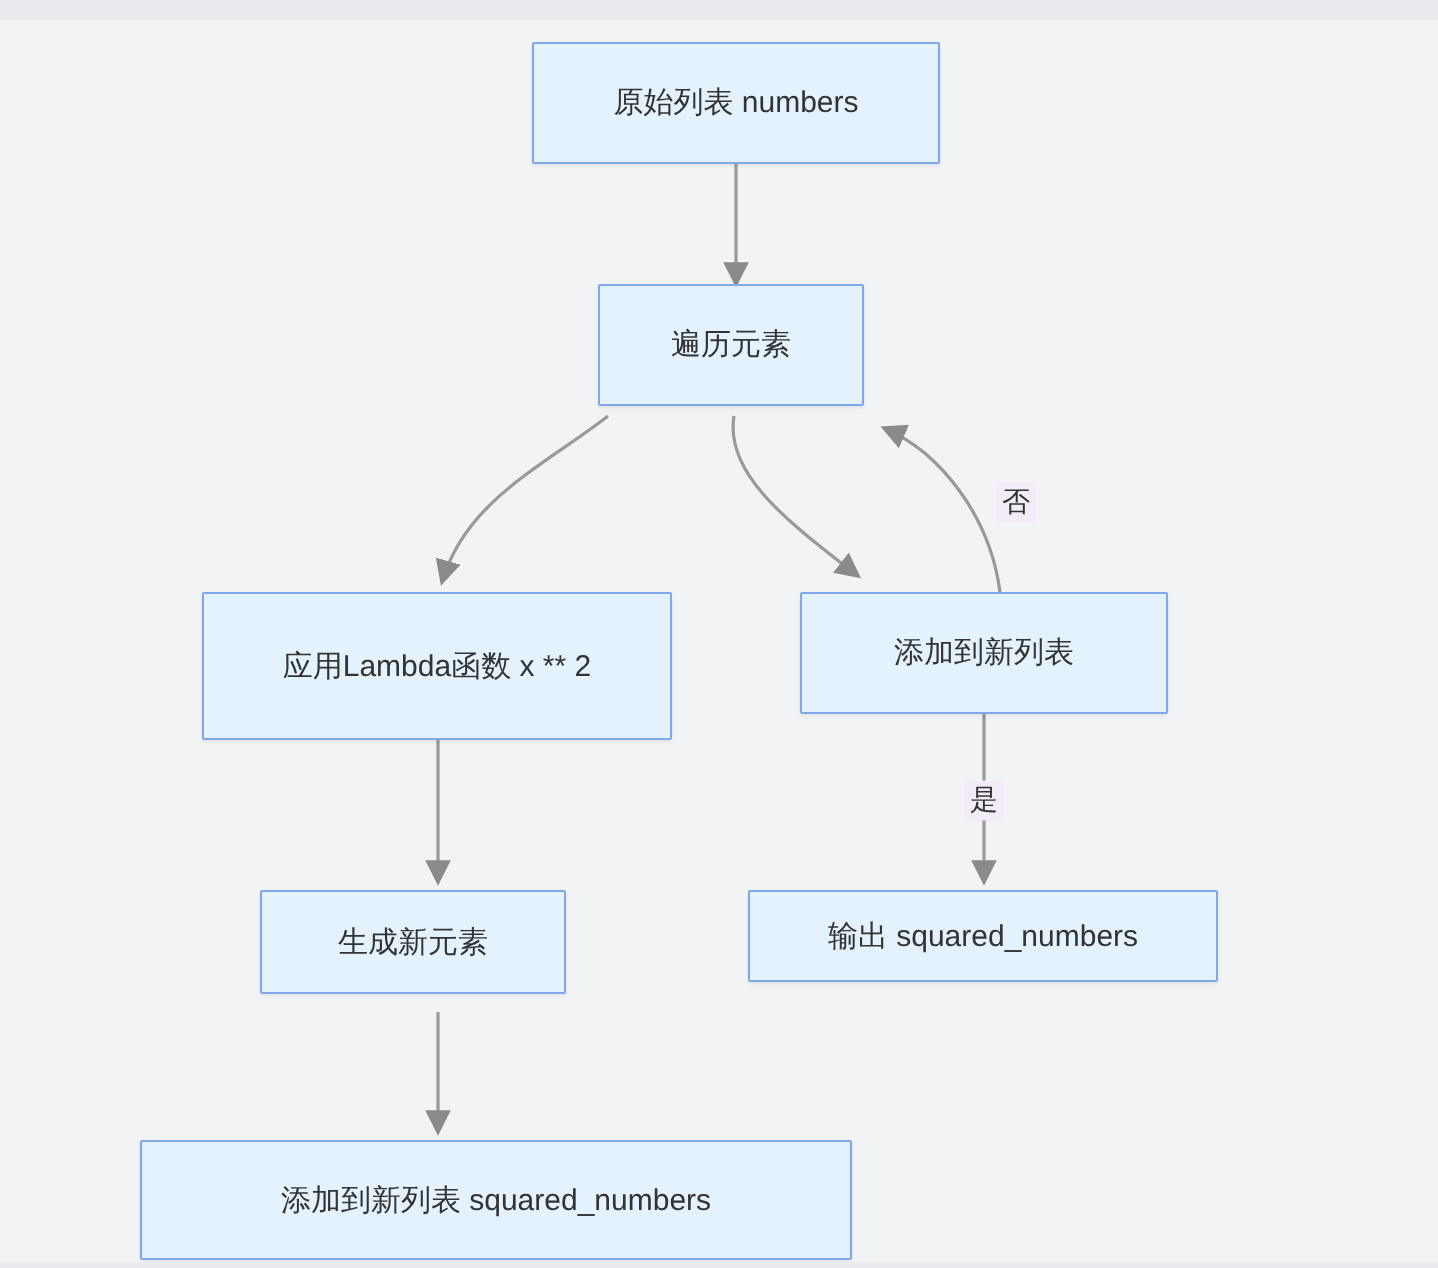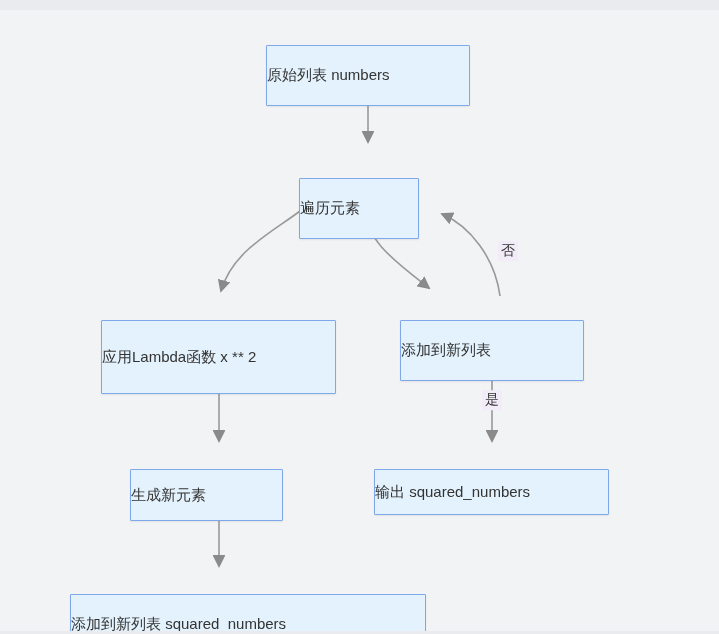--- a/index.html
+++ b/index.html
@@ -21,24 +21,23 @@
     fill:none;
     stroke:var(--edge-line,#999999);
     stroke-width:1.6;
   }
   .arrowhead{fill:var(--arrowhead,#8a8a8a);}
   .node{
     position:absolute;
     background:var(--node-fill,#e3f2fd);
     border:1.5px solid var(--node-border,#7fa8ec);
     box-sizing:border-box;
-    display:flex;align-items:center;
+    display:flex;align-items:center;justify-content:center;
     box-shadow:0 1px 2px rgba(0,0,0,0.07);
     border-radius:1px;
-    margin-top:24px;
   }
   .node-label{
     color:var(--text,#333333);
     font-size:15px;
     white-space:nowrap;
     text-align:center;
   }
   .edge-label{
     position:absolute;
     transform:translate(-50%,-50%);
@@ -66,21 +65,21 @@
   <path class="edge" d="M500 296 C 495 258, 470 226, 442 214" marker-end="url(#arrow)"></path>
   <path class="edge" d="M219 357 L219 441" marker-end="url(#arrow)"></path>
   <path class="edge" d="M492 357 L492 441" marker-end="url(#arrow)"></path>
   <path class="edge" d="M219 506 L219 566" marker-end="url(#arrow)"></path>
 </svg>
 
 <div class="node" style="left:266px;top:21px;width:204px;height:61px">
   <span class="node-label">原始列表 numbers</span>
 </div>
 
-<div class="node" style="left:299px;top:154px;width:120px;height:61px">
+<div class="node" style="left:299px;top:142px;width:133px;height:61px">
   <span class="node-label">遍历元素</span>
 </div>
 
 <div class="node" style="left:101px;top:296px;width:235px;height:74px">
   <span class="node-label">应用Lambda函数 x ** 2</span>
 </div>
 
 <div class="node" style="left:400px;top:296px;width:184px;height:61px">
   <span class="node-label">添加到新列表</span>
 </div>

